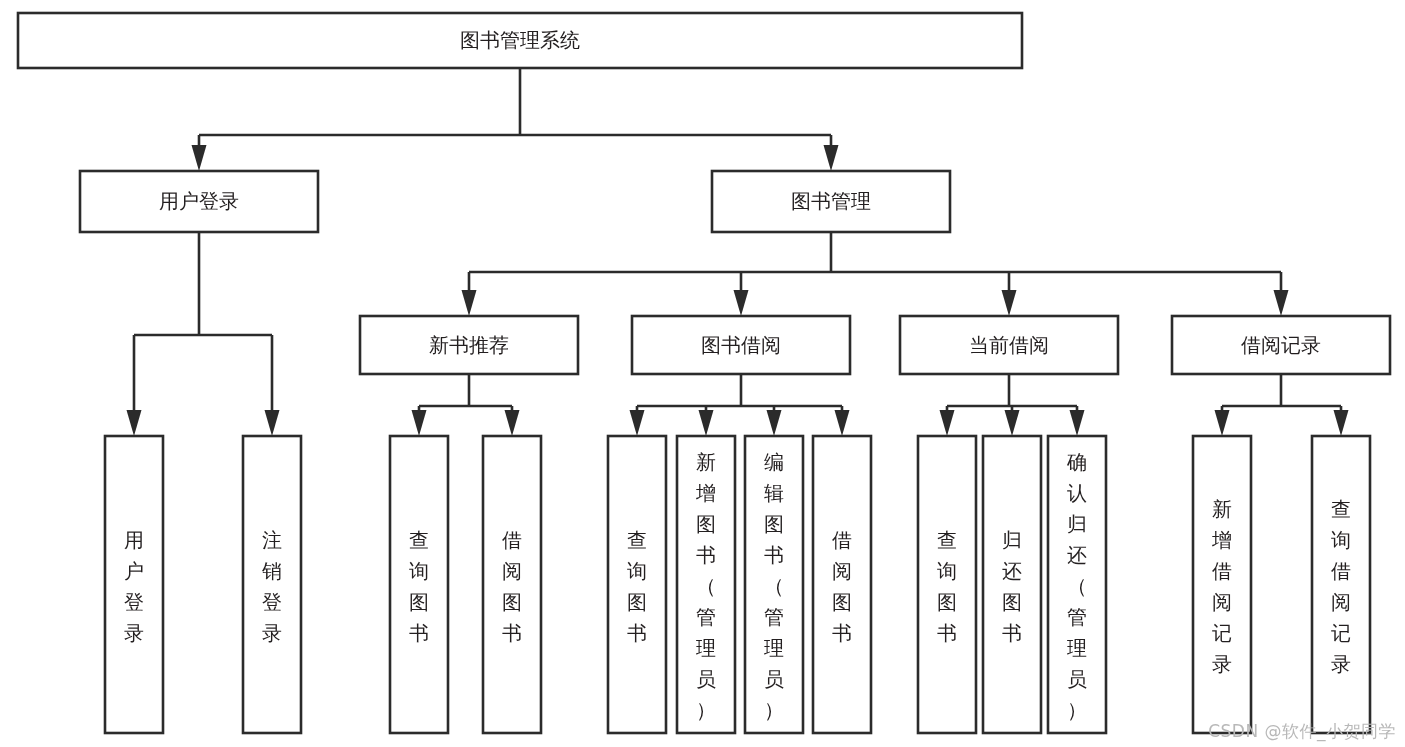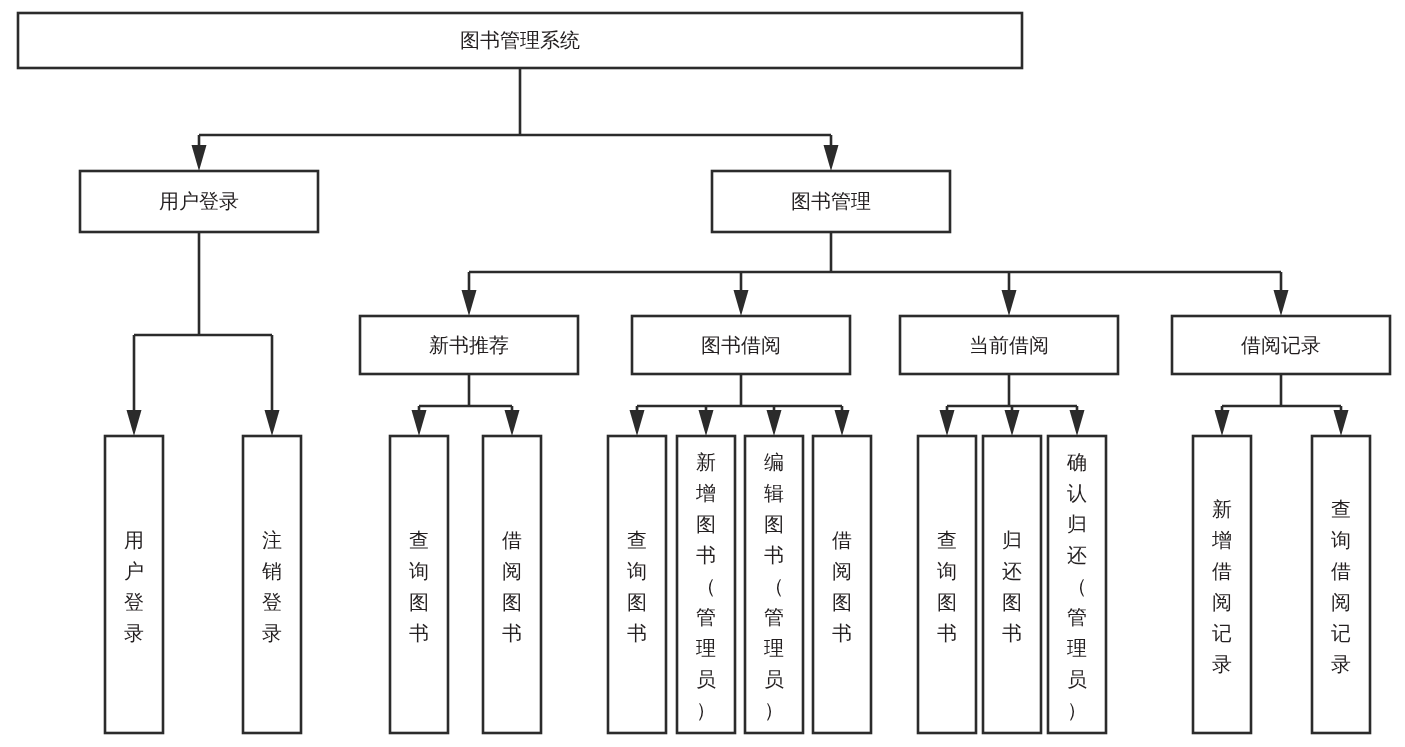--- a/index.html
+++ b/index.html
@@ -215,13 +215,14 @@
         <g>
           <rect class="node-box" x="1193" y="436" width="58" height="297"></rect>
           <text class="node-label-v" x="1222" y="515.68"><tspan x="1222" dy="0">新</tspan><tspan x="1222" dy="31">增</tspan><tspan x="1222" dy="31">借</tspan><tspan x="1222" dy="31">阅</tspan><tspan x="1222" dy="31">记</tspan><tspan x="1222" dy="31">录</tspan></text>
         </g>
         <g>
           <rect class="node-box" x="1312" y="436" width="58" height="297"></rect>
           <text class="node-label-v" x="1341" y="515.68"><tspan x="1341" dy="0">查</tspan><tspan x="1341" dy="31">询</tspan><tspan x="1341" dy="31">借</tspan><tspan x="1341" dy="31">阅</tspan><tspan x="1341" dy="31">记</tspan><tspan x="1341" dy="31">录</tspan></text>
         </g>
       </g>
     </svg>
+  <div class="watermark">CSDN @软件_小贺同学</div>
 </div>
 
 </body></html>

